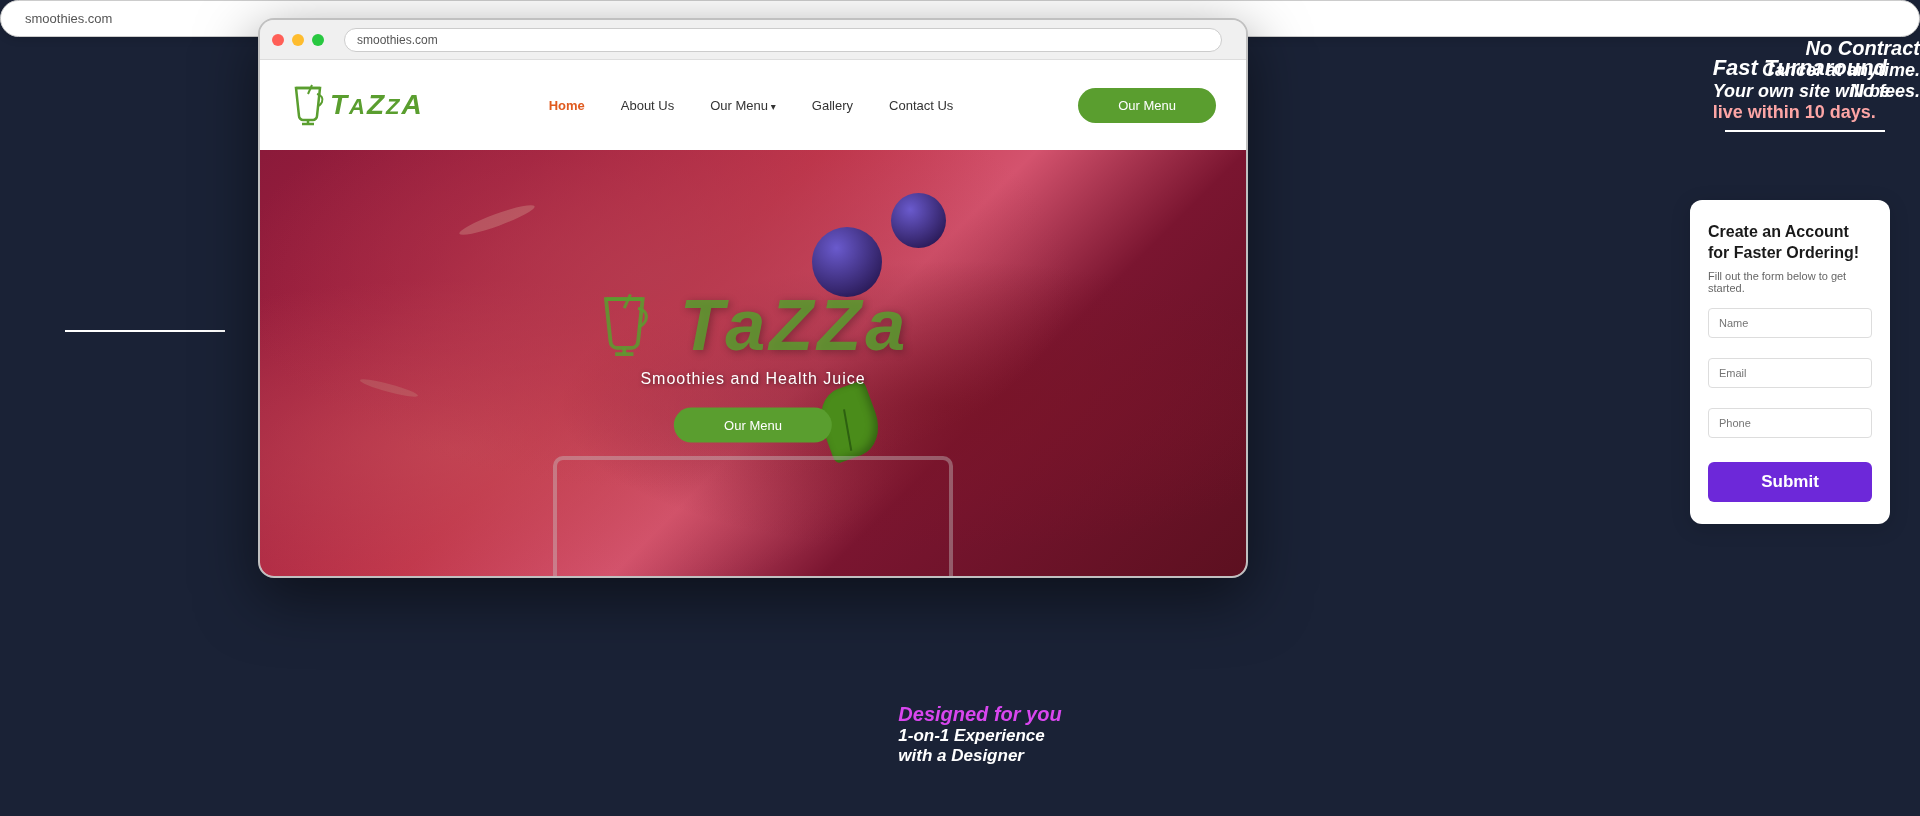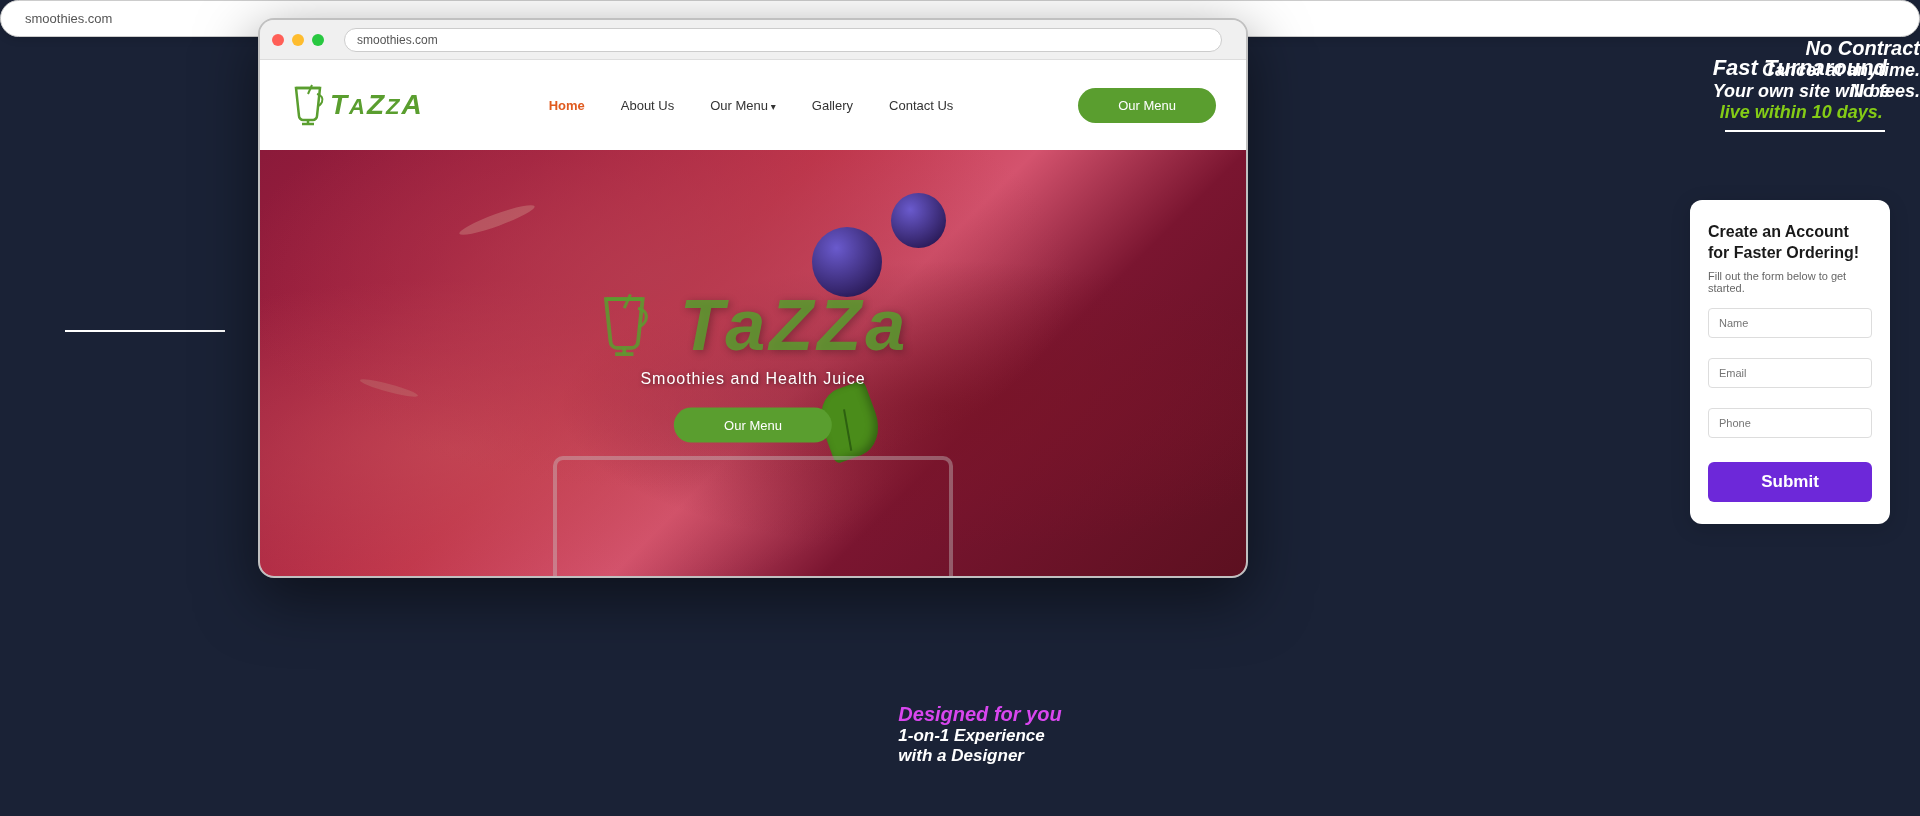--- a/index.html
+++ b/index.html
@@ -330,24 +330,22 @@
     .label-fast-turnaround .ft-line2 {
       font-size: 18px;
       font-weight: 700;
       font-style: italic;
       color: white;
       display: block;
     }
     .label-fast-turnaround .ft-line3 {
       font-size: 18px;
       font-weight: 700;
-      font-style: italic;
-      color: #84cc16;
-      display: block;
-      text-align: center;
+      color: #fca5a5;
+      display: block;
     }
 
     
     .divider-line {
       position: absolute;
       height: 2px;
       background: white;
     }
     .divider-left {
       width: 160px;

